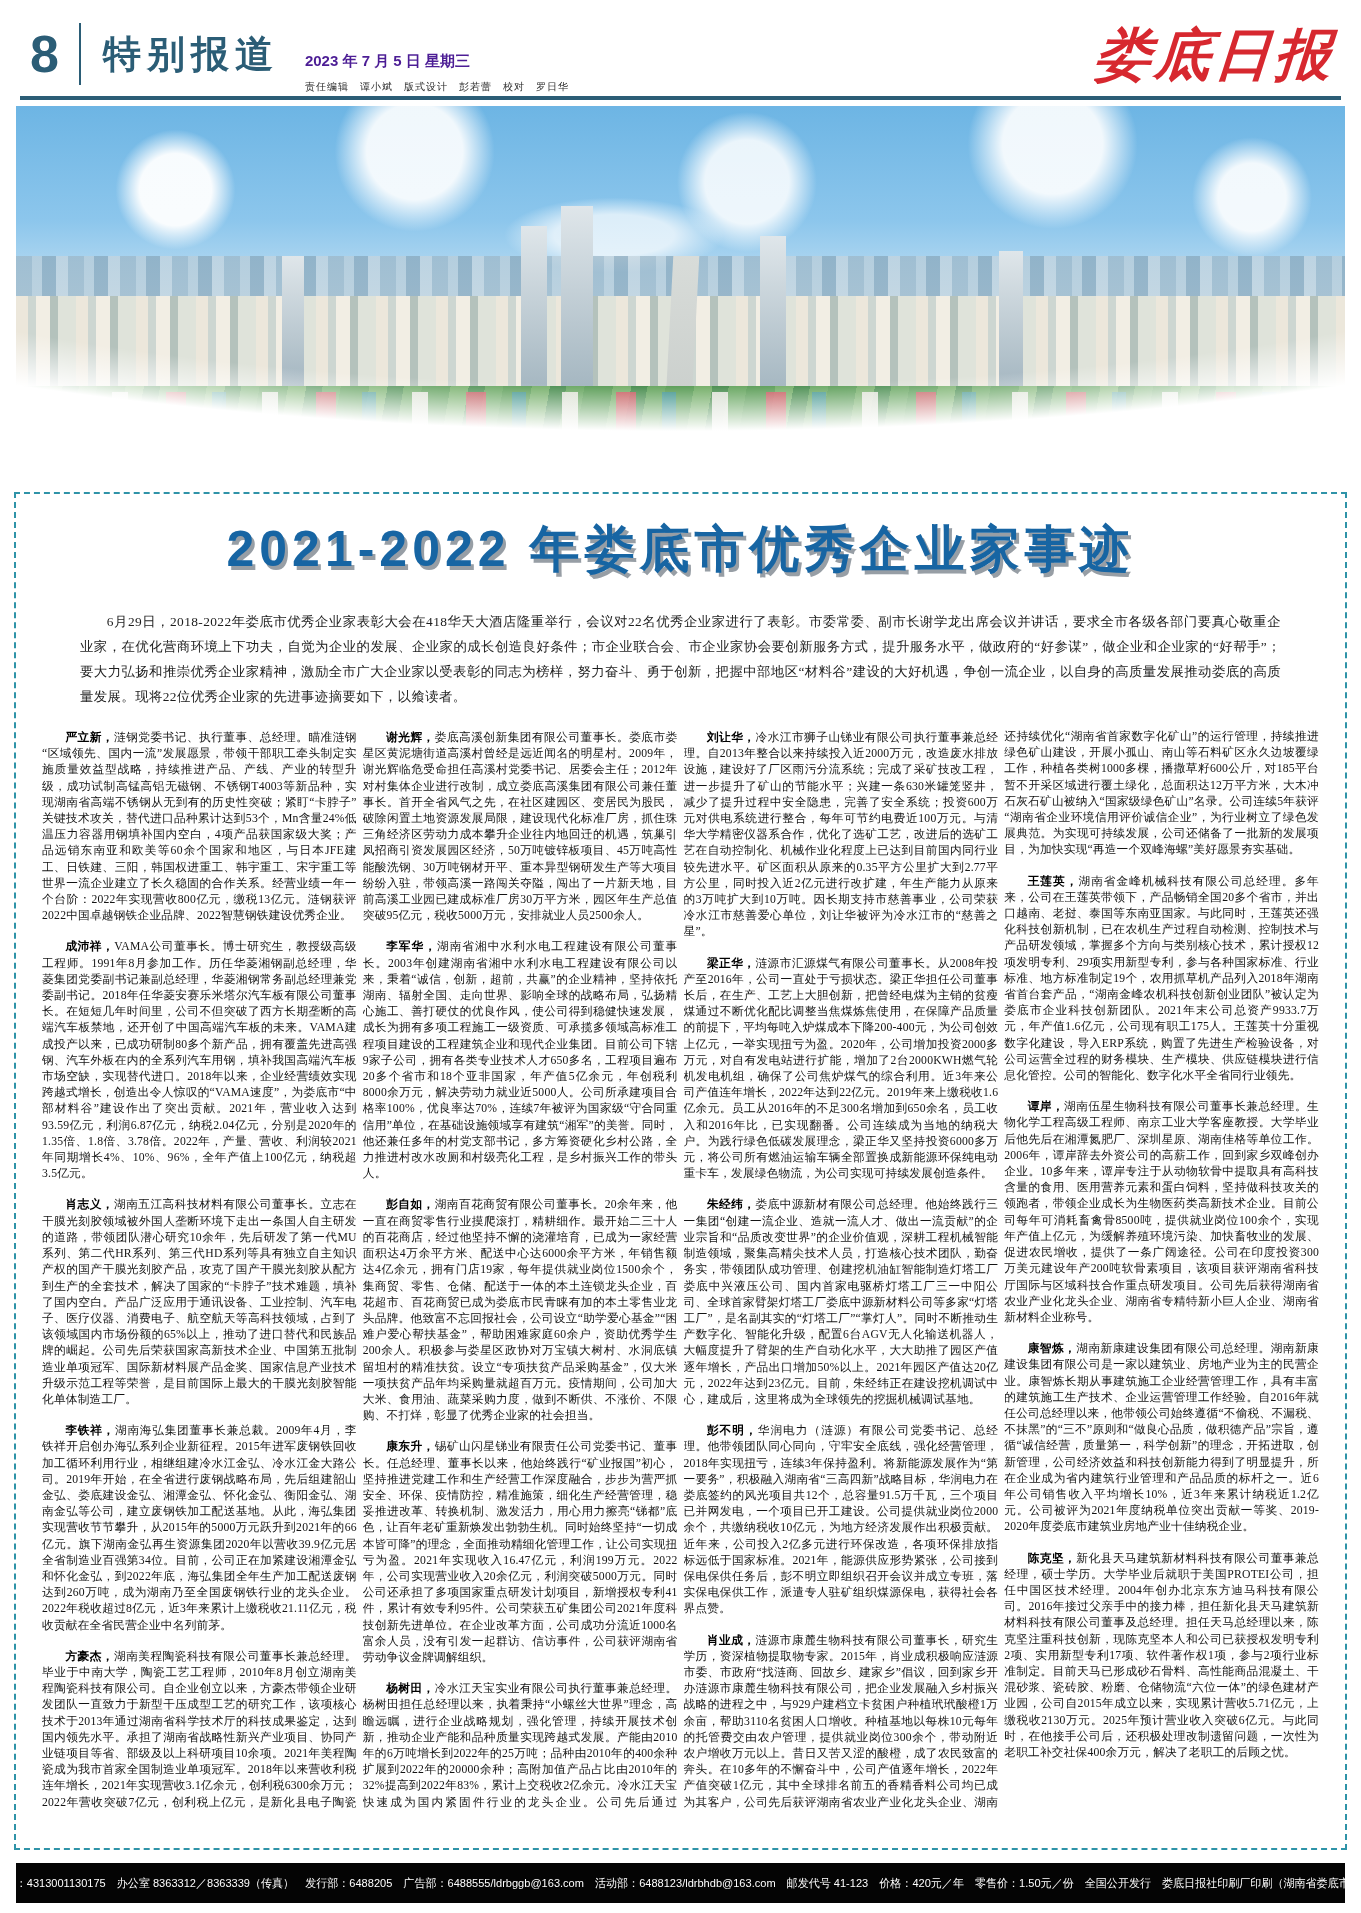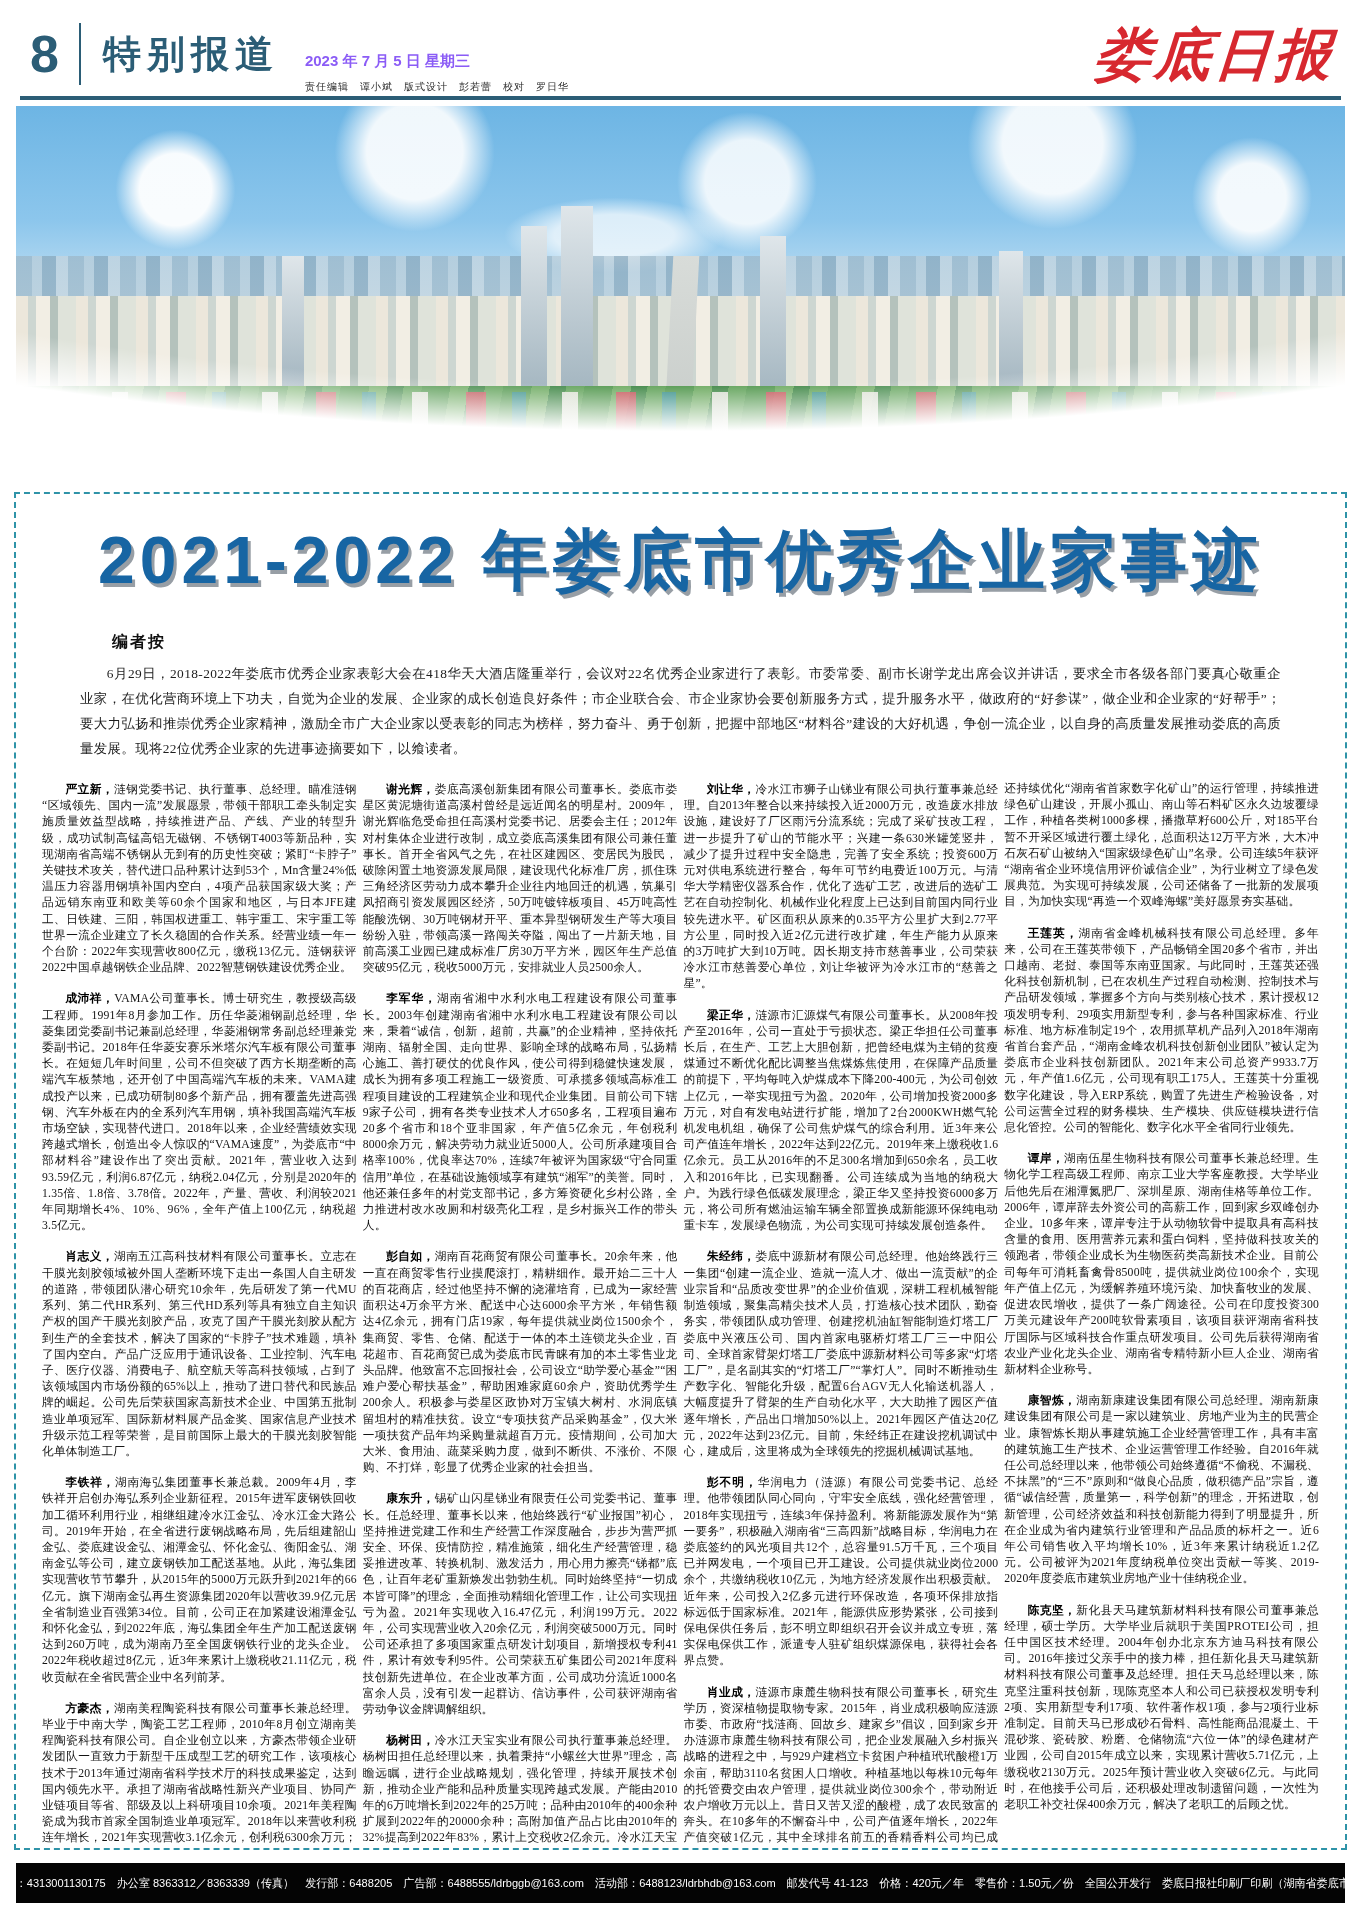--- a/index.html
+++ b/index.html
@@ -6,21 +6,21 @@
   .page{position:relative;width:1361px;height:1913px;background:#fff;overflow:hidden;
         font-family:"Liberation Serif","DejaVu Serif",serif;}
   
   .hdr{position:absolute;top:16px;left:30px;right:26px;height:76px;display:flex;align-items:center;}
   .pagenum{font-family:"Liberation Sans","DejaVu Sans",sans-serif;font-weight:900;
            font-size:52px;color:#2b5d76;line-height:1;}
   .hdr-div{width:2px;height:62px;background:#2b5d76;margin:0 22px 0 20px;}
   .section-title{font-family:"Liberation Sans","DejaVu Sans",sans-serif;font-weight:900;
            font-size:38px;color:#2b5d76;letter-spacing:6px;line-height:1;}
   .date-blk{margin-left:26px;padding-top:6px;}
-  .date-line{font-family:"Liberation Sans",sans-serif;font-weight:700;font-size:15px;color:#8b5cf6;margin-top:32px;}
+  .date-line{font-family:"Liberation Sans",sans-serif;font-weight:700;font-size:15px;color:#4c1d95;margin-top:32px;}
   .editors-line{font-family:"Liberation Sans",sans-serif;font-size:10px;color:#2a2a2a;margin-top:9px;letter-spacing:1px;}
   .masthead{margin-left:auto;font-family:"DejaVu Serif",serif;font-style:italic;font-weight:700;
             font-size:56px;color:#d7282f;letter-spacing:4px;line-height:1;transform:skewX(-4deg);}
   .hdr-rule{position:absolute;top:96px;left:20px;right:20px;height:4px;background:#2b5d76;}
   
   .photo{position:absolute;top:106px;left:16px;right:16px;height:380px;overflow:hidden;background:linear-gradient(#6db5e4 0%,#8cc6ec 30%,#cfe6f4 55%,#e8f1ef 62%);}
   .clouds{position:absolute;inset:0;background-image:
       radial-gradient(circle at 12% 22%, rgba(255,255,255,.95) 0 36px, rgba(255,255,255,0) 60px),
       radial-gradient(circle at 30% 12%, rgba(255,255,255,.9) 0 48px, rgba(255,255,255,0) 80px),
       radial-gradient(circle at 55% 20%, rgba(255,255,255,.85) 0 42px, rgba(255,255,255,0) 70px),
@@ -37,21 +37,21 @@
   .roofs{position:absolute;left:0;right:0;top:286px;height:86px;background:
       repeating-linear-gradient(90deg,rgba(214,86,100,.85) 0 20px,rgba(0,0,0,0) 20px 46px,rgba(64,150,160,.8) 46px 60px,rgba(0,0,0,0) 60px 96px,rgba(233,233,226,.9) 96px 112px,rgba(0,0,0,0) 112px 150px);}
   .road{position:absolute;left:49%;top:150px;width:26px;height:240px;background:linear-gradient(#d8dcd9,#c2c7c4);transform:skewX(-3deg);}
   .photo-fade{position:absolute;inset:0;background:
       radial-gradient(ellipse 105% 92% at 50% 0%, rgba(255,255,255,0) 80%, #ffffff 93%),
       linear-gradient(rgba(255,255,255,0) 84%, #ffffff 99%);}
   
   .body-box{position:absolute;top:492px;left:14px;right:14px;height:1358px;
       border:2px dashed #2f93a8;box-sizing:border-box;padding:10px 26px 0;overflow:hidden;background:#fff;}
   .main-title{margin-top:12px;text-align:center;font-family:"Liberation Sans","DejaVu Sans",sans-serif;
-      font-weight:900;font-size:66px;letter-spacing:5px;color:#1765a3;
+      font-weight:900;font-size:50px;letter-spacing:5px;color:#1765a3;
       text-shadow:3px 4px 0 rgba(125,134,142,.8);}
   .ed-note{margin:26px 38px 0;}
   .ed-label{font-family:"Liberation Sans",sans-serif;font-weight:700;font-size:16px;color:#111;
       text-indent:2em;letter-spacing:2px;}
   .ed-text{margin-top:8px;font-size:13.4px;line-height:25px;color:#1d1d1d;text-align:justify;
       text-indent:2em;letter-spacing:.4px;}
   .cols{display:flex;gap:6px;margin-top:20px;height:1082px;overflow:hidden;}
   .col{flex:1 1 0;min-width:0;overflow:hidden;}
   .col p{margin:0 0 14px;font-size:11.7px;line-height:16.2px;color:#141414;text-align:justify;
       text-indent:2em;letter-spacing:.2px;}
@@ -92,21 +92,20 @@
     <div class="road"></div>
     <div class="greenery"></div>
     <div class="roofs"></div>
     <div class="photo-fade"></div>
   </div>
 
   <div class="body-box">
     <div class="main-title">2021-2022 年娄底市优秀企业家事迹</div>
 
     <div class="ed-note">
-      <div class="ed-label">编者按</div>
       <div class="ed-text">6月29日，2018-2022年娄底市优秀企业家表彰大会在418华天大酒店隆重举行，会议对22名优秀企业家进行了表彰。市委常委、副市长谢学龙出席会议并讲话，要求全市各级各部门要真心敬重企业家，在优化营商环境上下功夫，自觉为企业的发展、企业家的成长创造良好条件；市企业联合会、市企业家协会要创新服务方式，提升服务水平，做政府的“好参谋”，做企业和企业家的“好帮手”；要大力弘扬和推崇优秀企业家精神，激励全市广大企业家以受表彰的同志为榜样，努力奋斗、勇于创新，把握中部地区“材料谷”建设的大好机遇，争创一流企业，以自身的高质量发展推动娄底的高质量发展。现将22位优秀企业家的先进事迹摘要如下，以飨读者。</div>
     </div>
 
     <div class="cols">
       <div class="col">
           <p><b class="pname">严立新，</b>涟钢党委书记、执行董事、总经理。瞄准涟钢“区域领先、国内一流”发展愿景，带领干部职工牵头制定实施质量效益型战略，持续推进产品、产线、产业的转型升级，成功试制高锰高铝无磁钢、不锈钢T4003等新品种，实现湖南省高端不锈钢从无到有的历史性突破；紧盯“卡脖子”关键技术攻关，替代进口品种累计达到53个，Mn含量24%低温压力容器用钢填补国内空白，4项产品获国家级大奖；产品远销东南亚和欧美等60余个国家和地区，与日本JFE建工、日铁建、三阳，韩国权进重工、韩宇重工、宋宇重工等世界一流企业建立了长久稳固的合作关系。经营业绩一年一个台阶：2022年实现营收800亿元，缴税13亿元。涟钢获评2022中国卓越钢铁企业品牌、2022智慧钢铁建设优秀企业。</p>
           <p><b class="pname">成沛祥，</b>VAMA公司董事长。博士研究生，教授级高级工程师。1991年8月参加工作。历任华菱湘钢副总经理，华菱集团党委副书记兼副总经理，华菱湘钢常务副总经理兼党委副书记。2018年任华菱安赛乐米塔尔汽车板有限公司董事长。在短短几年时间里，公司不但突破了西方长期垄断的高端汽车板禁地，还开创了中国高端汽车板的未来。VAMA建成投产以来，已成功研制80多个新产品，拥有覆盖先进高强钢、汽车外板在内的全系列汽车用钢，填补我国高端汽车板市场空缺，实现替代进口。2018年以来，企业经营绩效实现跨越式增长，创造出令人惊叹的“VAMA速度”，为娄底市“中部材料谷”建设作出了突出贡献。2021年，营业收入达到93.59亿元，利润6.87亿元，纳税2.04亿元，分别是2020年的1.35倍、1.8倍、3.78倍。2022年，产量、营收、利润较2021年同期增长4%、10%、96%，全年产值上100亿元，纳税超3.5亿元。</p>
           <p><b class="pname">肖志义，</b>湖南五江高科技材料有限公司董事长。立志在干膜光刻胶领域被外国人垄断环境下走出一条国人自主研发的道路，带领团队潜心研究10余年，先后研发了第一代MU系列、第二代HR系列、第三代HD系列等具有独立自主知识产权的国产干膜光刻胶产品，攻克了国产干膜光刻胶从配方到生产的全套技术，解决了国家的“卡脖子”技术难题，填补了国内空白。产品广泛应用于通讯设备、工业控制、汽车电子、医疗仪器、消费电子、航空航天等高科技领域，占到了该领域国内市场份额的65%以上，推动了进口替代和民族品牌的崛起。公司先后荣获国家高新技术企业、中国第五批制造业单项冠军、国际新材料展产品金奖、国家信息产业技术升级示范工程等荣誉，是目前国际上最大的干膜光刻胶智能化单体制造工厂。</p>
           <p><b class="pname">李铁祥，</b>湖南海弘集团董事长兼总裁。2009年4月，李铁祥开启创办海弘系列企业新征程。2015年进军废钢铁回收加工循环利用行业，相继组建冷水江金弘、冷水江金大路公司。2019年开始，在全省进行废钢战略布局，先后组建韶山金弘、娄底建设金弘、湘潭金弘、怀化金弘、衡阳金弘、湖南金弘等公司，建立废钢铁加工配送基地。从此，海弘集团实现营收节节攀升，从2015年的5000万元跃升到2021年的66亿元。旗下湖南金弘再生资源集团2020年以营收39.9亿元居全省制造业百强第34位。目前，公司正在加紧建设湘潭金弘和怀化金弘，到2022年底，海弘集团全年生产加工配送废钢达到260万吨，成为湖南乃至全国废钢铁行业的龙头企业。2022年税收超过8亿元，近3年来累计上缴税收21.11亿元，税收贡献在全省民营企业中名列前茅。</p>
           <p><b class="pname">方豪杰，</b>湖南美程陶瓷科技有限公司董事长兼总经理。毕业于中南大学，陶瓷工艺工程师，2010年8月创立湖南美程陶瓷科技有限公司。自企业创立以来，方豪杰带领企业研发团队一直致力于新型干压成型工艺的研究工作，该项核心技术于2013年通过湖南省科学技术厅的科技成果鉴定，达到国内领先水平。承担了湖南省战略性新兴产业项目、协同产业链项目等省、部级及以上科研项目10余项。2021年美程陶瓷成为我市首家全国制造业单项冠军。2018年以来营收利税连年增长，2021年实现营收3.1亿余元，创利税6300余万元；2022年营收突破7亿元，创利税上亿元，是新化县电子陶瓷行业首家纳税上千万元的企业，并连续4年获新化县纳税突出贡献一等奖等荣誉。</p>

